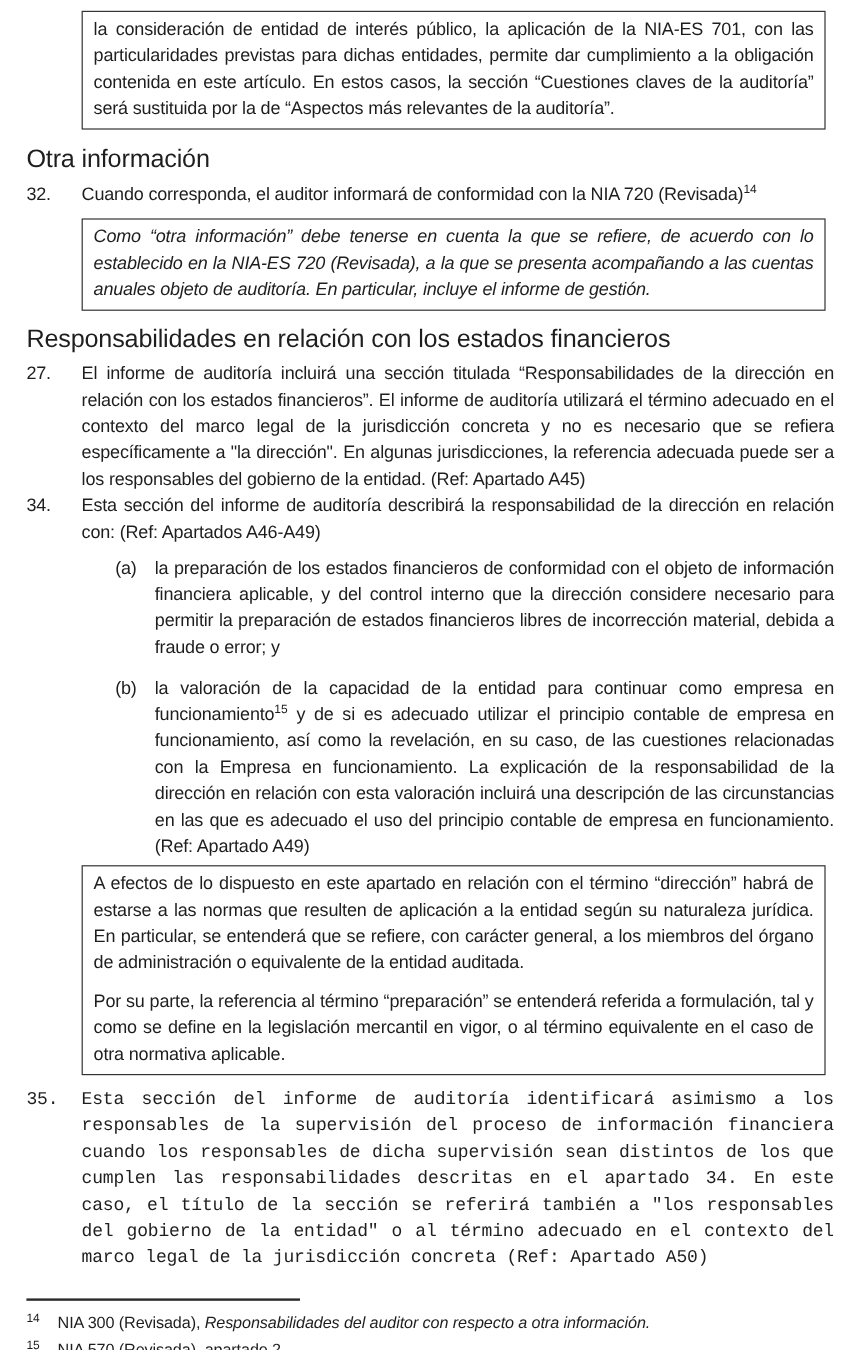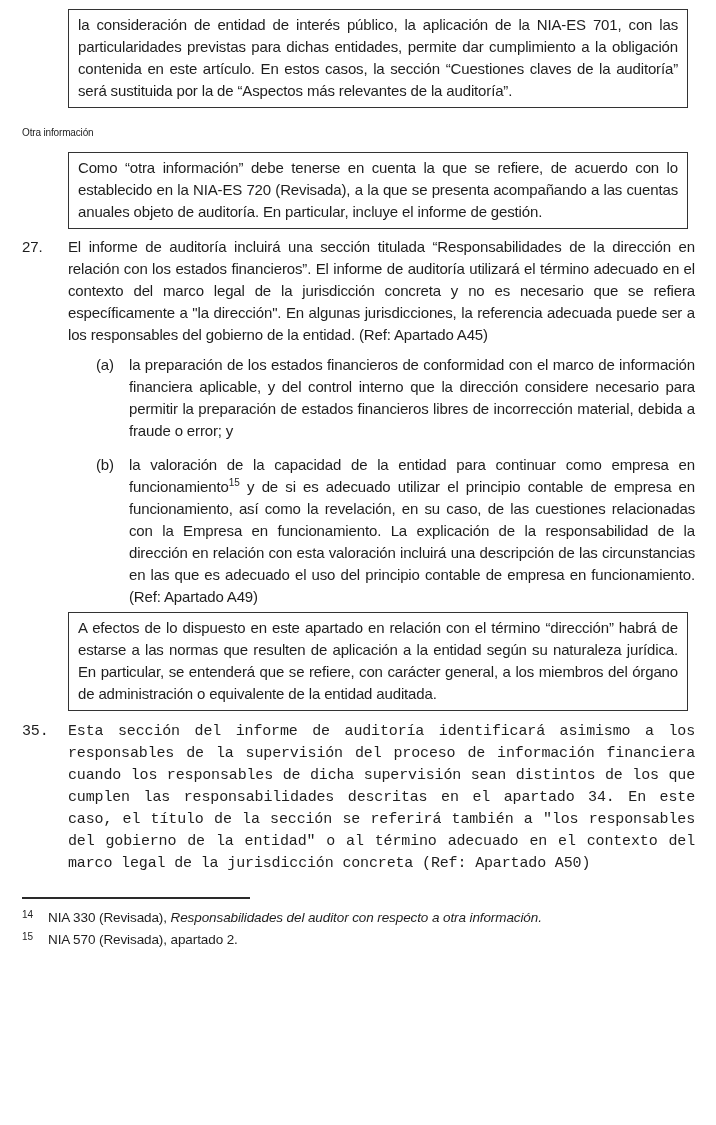--- a/index.html
+++ b/index.html
@@ -16,21 +16,21 @@
     height: 910px;
     padding: 9px 21px 0 22px;
   }
   .txt {
     font-size: 15px;
     line-height: 22px;
     letter-spacing: -0.15px;
     text-align: justify;
   }
   .heading {
-    font-size: 10px;
+    font-size: 21px;
     line-height: 22px;
     letter-spacing: -0.15px;
     text-align: left;
   }
   .box {
     border: 1.5px solid #333333;
     margin-left: 46px;
     margin-right: 7px;
     padding: 4px 9px 5px 9px;
   }
@@ -56,21 +56,21 @@
   }
   sup {
     font-size: 10px;
     line-height: 0;
     vertical-align: super;
     letter-spacing: 0;
   }
   
   .m-heading1 { margin-top: 14px; }
   .m-para32  { margin-top: 8px; }
-  .m-box2    { margin-top: 8px; }
+  .m-box2    { margin-top: 8px; font-style: italic; }
   .m-heading2{ margin-top: 13px; }
   .m-para33  { margin-top: 7px; }
   .m-para34  { margin-top: 0px; }
   .m-itema   { margin-top: 8px; }
   .m-itemb   { margin-top: 12px; }
   .m-box3    { margin-top: 4px; }
   .box .para-gap { margin-top: 10px; }
   .m-para35  { margin-top: 10px; font-family: Liberation Mono, monospace; }
   .footnotes { margin-top: 22px; }
   .fn-rule {
@@ -100,56 +100,66 @@
 <body>
 
 <div class="page">
 
   <div class="box">
     <div class="txt">la consideración de entidad de interés público, la aplicación de la NIA-ES 701, con las particularidades previstas para dichas entidades, permite dar cumplimiento a la obligación contenida en este artículo. En estos casos, la sección “Cuestiones claves de la auditoría” será sustituida por la de “Aspectos más relevantes de la auditoría”.</div>
   </div>
 
   <div class="heading m-heading1">Otra información</div>
 
+  <div class="txt numbered m-para32">
+    <span class="num">32.</span>
+    <span>Cuando corresponda, el auditor informará de conformidad con la NIA 720 (Revisada)</span><sup>14</sup>
+  </div>
 
   <div class="box m-box2">
     <div class="txt">Como “otra información” debe tenerse en cuenta la que se refiere, de acuerdo con lo establecido en la NIA-ES 720 (Revisada), a la que se presenta acompañando a las cuentas anuales objeto de auditoría. En particular, incluye el informe de gestión.</div>
   </div>
 
+  <div class="heading m-heading2">Responsabilidades en relación con los estados financieros</div>
 
   <div class="txt numbered m-para33">
     <span class="num">27.</span>
     <span>El informe de auditoría incluirá una sección titulada “Responsabilidades de la dirección en relación con los estados financieros”. El informe de auditoría utilizará el término adecuado en el contexto del marco legal de la jurisdicción concreta y no es necesario que se refiera específicamente a "la dirección". En algunas jurisdicciones, la referencia adecuada puede ser a los responsables del gobierno de la entidad. (Ref: Apartado A45)</span>
   </div>
 
+  <div class="txt numbered m-para34">
+    <span class="num">34.</span>
+    <span>Esta sección del informe de auditoría describirá la responsabilidad de la dirección en relación con: (Ref: Apartados A46-A49)</span>
+  </div>
 
   <div class="txt subitem m-itema">
     <span class="label">(a)</span>
-    <span>la preparación de los estados financieros de conformidad con el marco de información financiera aplicable, y del control interno que la dirección considere necesario para permitir la preparación de estados financieros libres de incorrección material, debida a fraude o error; y</span>
+    <span>la preparación de los estados financieros de conformidad con el objeto de información financiera aplicable, y del control interno que la dirección considere necesario para permitir la preparación de estados financieros libres de incorrección material, debida a fraude o error; y</span>
   </div>
 
   <div class="txt subitem m-itemb">
     <span class="label">(b)</span>
     <span>la valoración de la capacidad de la entidad para continuar como empresa en funcionamiento</span><sup>15</sup><span> y de si es adecuado utilizar el principio contable de empresa en funcionamiento, así como la revelación, en su caso, de las cuestiones relacionadas con la Empresa en funcionamiento. La explicación de la responsabilidad de la dirección en relación con esta valoración incluirá una descripción de las circunstancias en las que es adecuado el uso del principio contable de empresa en funcionamiento. (Ref: Apartado A49)</span>
   </div>
 
   <div class="box m-box3">
     <div class="txt">A efectos de lo dispuesto en este apartado en relación con el término “dirección” habrá de estarse a las normas que resulten de aplicación a la entidad según su naturaleza jurídica. En particular, se entenderá que se refiere, con carácter general, a los miembros del órgano de administración o equivalente de la entidad auditada.</div>
+    <div class="txt para-gap">Por su parte, la referencia al término “preparación” se entenderá referida a formulación, tal y como se define en la legislación mercantil en vigor, o al término equivalente en el caso de otra normativa aplicable.</div>
   </div>
 
   <div class="txt numbered m-para35">
     <span class="num">35.</span>
     <span>Esta sección del informe de auditoría identificará asimismo a los responsables de la supervisión del proceso de información financiera cuando los responsables de dicha supervisión sean distintos de los que cumplen las responsabilidades descritas en el apartado 34. En este caso, el título de la sección se referirá también a "los responsables del gobierno de la entidad" o al término adecuado en el contexto del marco legal de la jurisdicción concreta (Ref: Apartado A50)</span>
   </div>
 
   <div class="footnotes">
     <div class="fn-rule"></div>
     <div class="fn">
       <span class="fn-num">14</span>
-      <span>NIA 330 (Revisada), </span><span class="italic">Responsabilidades del auditor con respecto a otra información.</span>
+      <span>NIA 300 (Revisada), </span><span class="italic">Responsabilidades del auditor con respecto a otra información.</span>
     </div>
     <div class="fn">
       <span class="fn-num">15</span>
       <span>NIA 570 (Revisada), apartado 2.</span><span class="italic"></span>
     </div>
   </div>
 
 </div>
 
 </body></html>

